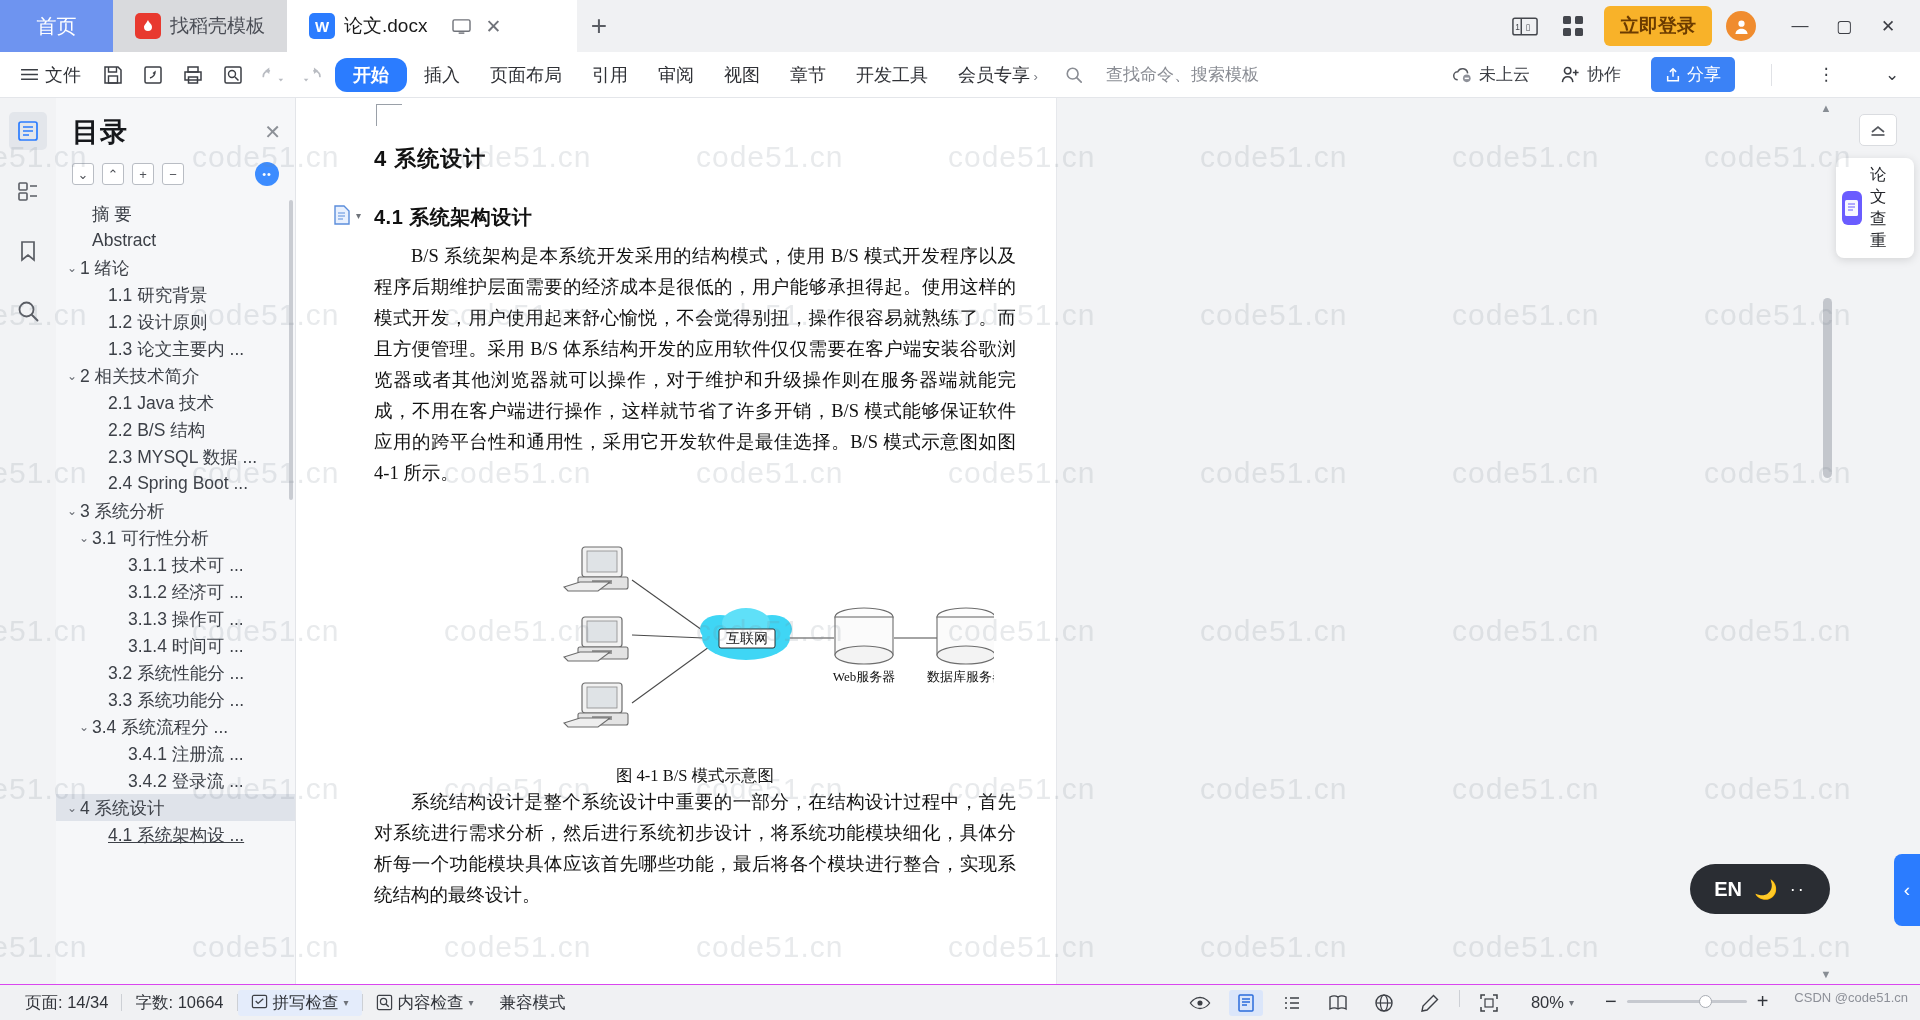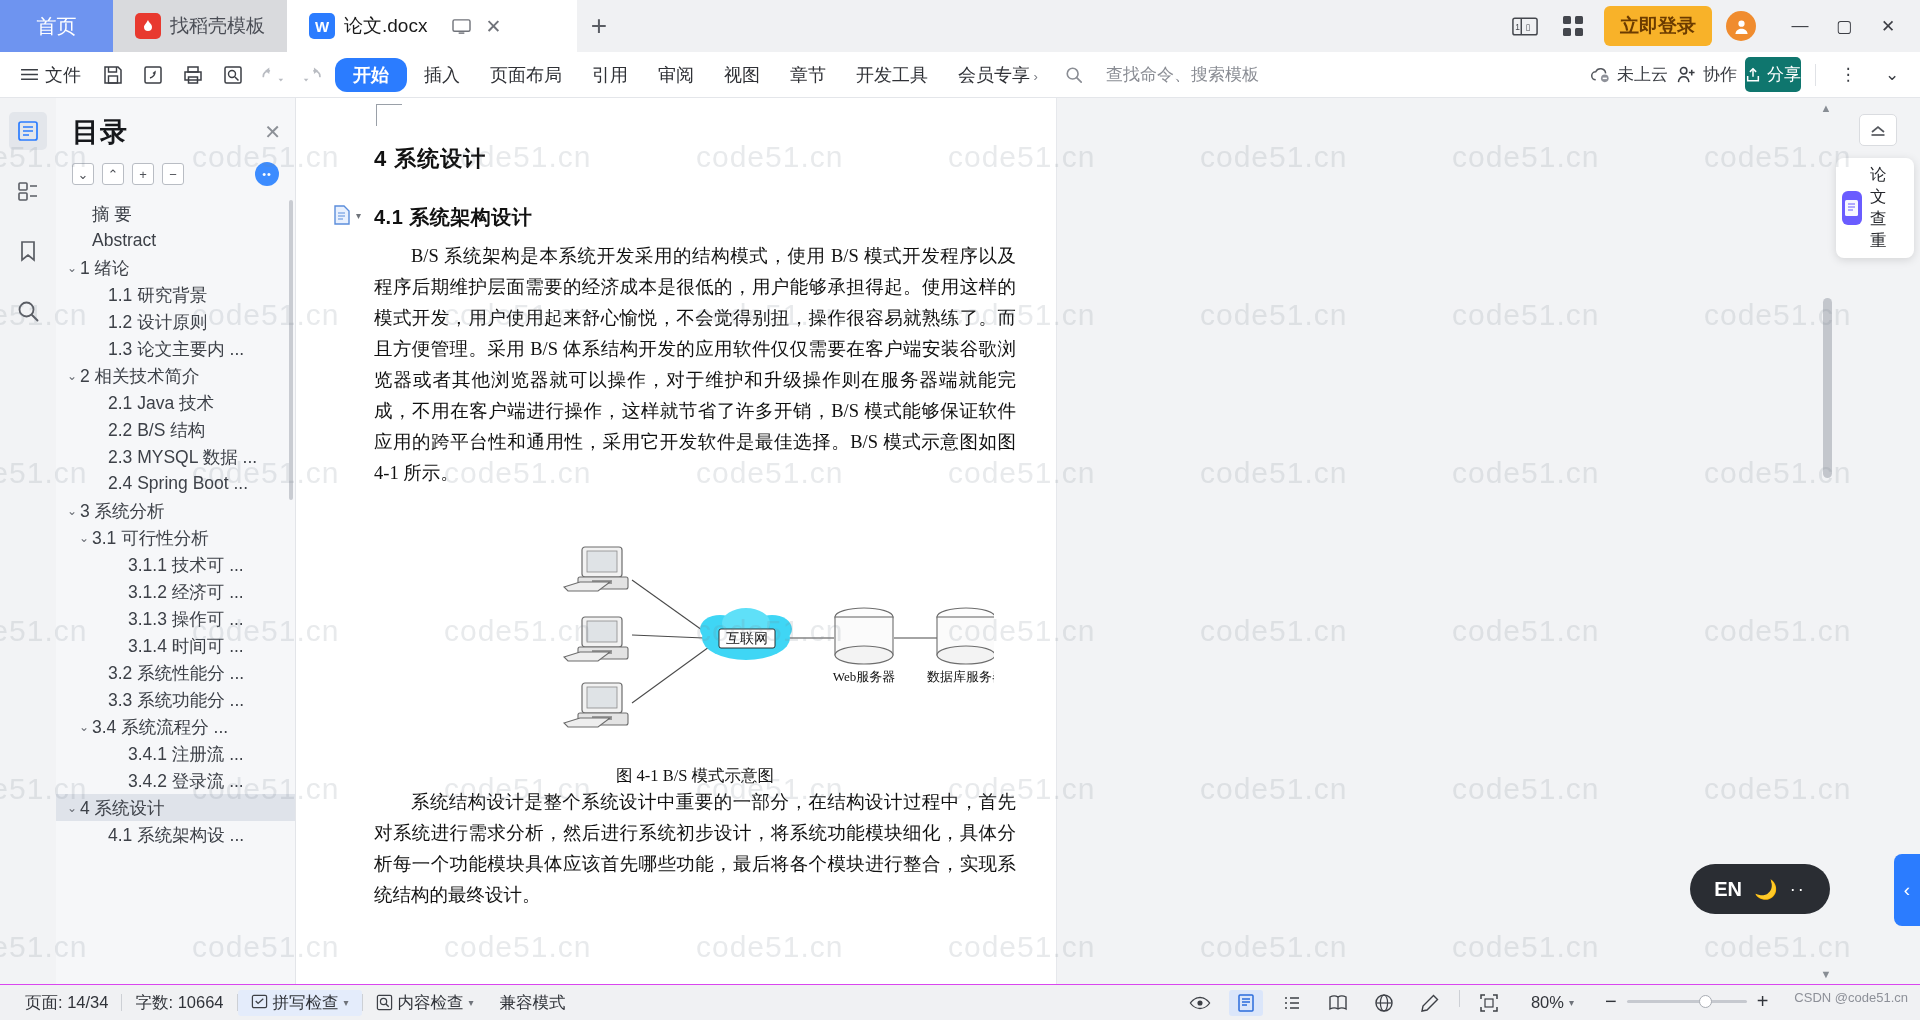--- a/index.html
+++ b/index.html
@@ -34,22 +34,22 @@
   .win-btn { width:40px; height:40px; display:flex; align-items:center; justify-content:center; color:#3d3f45; font-size:17px; cursor:pointer;}
 
   
   .ribbon { height:46px; background:#fff; display:flex; align-items:center; padding:0 10px; gap:4px; border-bottom:1px solid #e4e6ea; flex:0 0 46px; position:relative; }
   .rb-item { display:flex; align-items:center; gap:6px; padding:5px 10px; font-size:18px; color:#2f3136; cursor:pointer; border-radius:4px; white-space:nowrap;}
   .rb-icon-btn { width:36px; height:34px; display:flex; align-items:center;justify-content:center; color:#3b3e44; cursor:pointer; border-radius:4px;}
   .rb-tab { padding:5px 13px; font-size:18px; color:#2f3136; cursor:pointer; border-radius:14px; }
   .rb-tab.active { background:#2b7cff; color:#fff; font-weight:bold; padding:5px 18px;border-radius:12px; }
   .rb-sep { width:1px; height:22px; background:#e0e2e6; margin:0 6px; }
   .search-box { display:flex; align-items:center; gap:23px; color:#8a8d94; font-size:17px; margin-left:10px; cursor:text;}
-  .ribbon-right { margin-left:auto; display:flex; align-items:center; gap:8px; }
-  .share-btn { background:#0f766e; color:#fff; font-size:17px; padding:6px 0; border-radius:5px; display:flex; align-items:center; gap:6px; cursor:pointer;}
+  .ribbon-right { margin-left:auto; display:flex; align-items:center; gap:30px; }
+  .share-btn { background:#3b82f6; color:#fff; font-size:17px; padding:6px 14px; border-radius:5px; display:flex; align-items:center; gap:6px; cursor:pointer;}
   .rr-item { display:flex; align-items:center; gap:6px; font-size:17px; color:#3a3d43; cursor:pointer; }
 
   
   .workspace { flex:1; display:flex; position:relative; background:#f2f3f5; overflow:hidden; }
 
   .leftrail { width:56px; background:#f2f3f5; display:flex; flex-direction:column; align-items:center; padding-top:14px; gap:22px; flex:0 0 56px; }
   .rail-ico { width:38px; height:38px; display:flex; align-items:center; justify-content:center; color:#5a5d64; cursor:pointer; border-radius:5px;}
   .rail-ico.active { background:#e3e6eb; color:#2b7cff; }
 
   .toc { width:240px; background:#f6f7f9; display:flex; flex-direction:column; flex:0 0 240px; border-right:1px solid #e3e5e9; }
@@ -426,21 +426,21 @@
             <span>3.4.1 注册流 ...</span>
           </div>
           <div class="toc-item" style="padding-left: 56px;">
             <span class="chev"></span>
             <span>3.4.2 登录流 ...</span>
           </div>
           <div class="toc-item sel" style="padding-left: 8px;">
             <span class="chev">⌄</span>
             <span>4 系统设计</span>
           </div>
-          <div class="toc-item" style="padding-left: 36px;">
+          <div class="toc-item" style="padding-left: 36px; text-decoration: underline;">
             <span class="chev"></span>
             <span>4.1 系统架构设 ...</span>
           </div>
         </div>
     </div>
 
     <div class="docarea">
       <div class="page">
         <div class="corner-mark"></div>
         <div class="para-icon">

